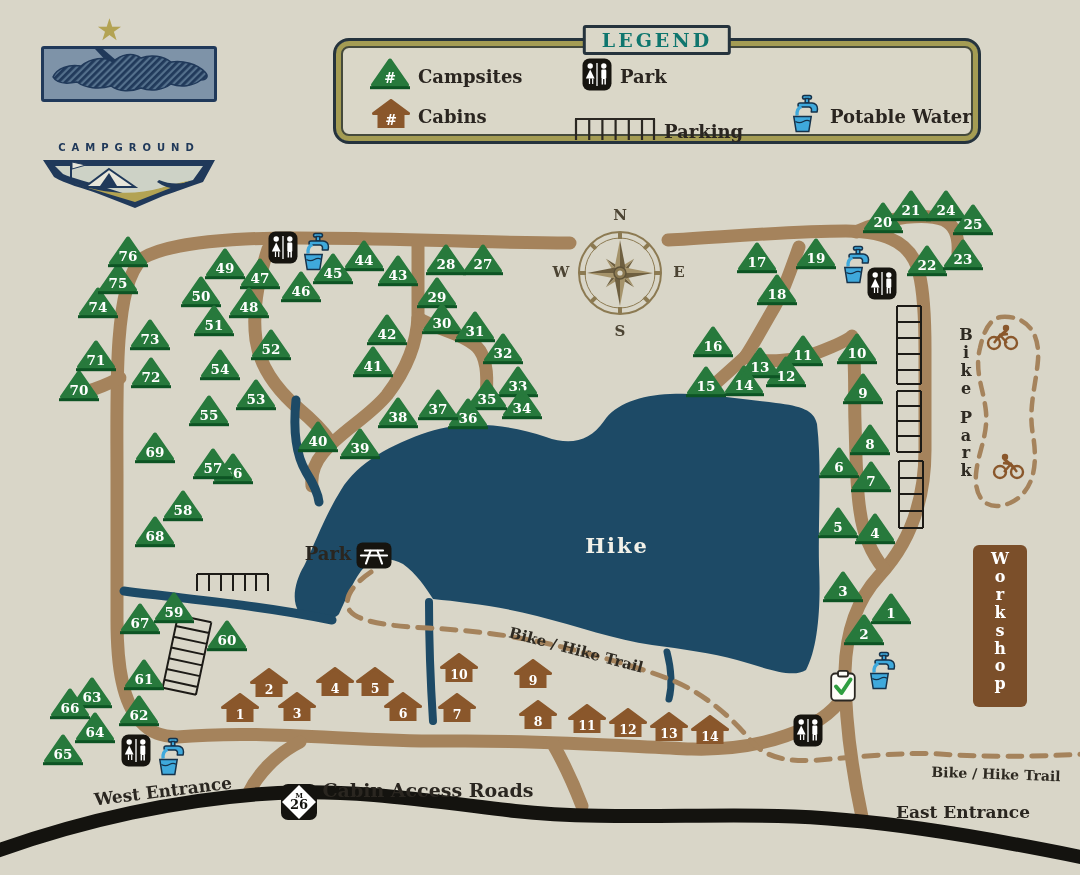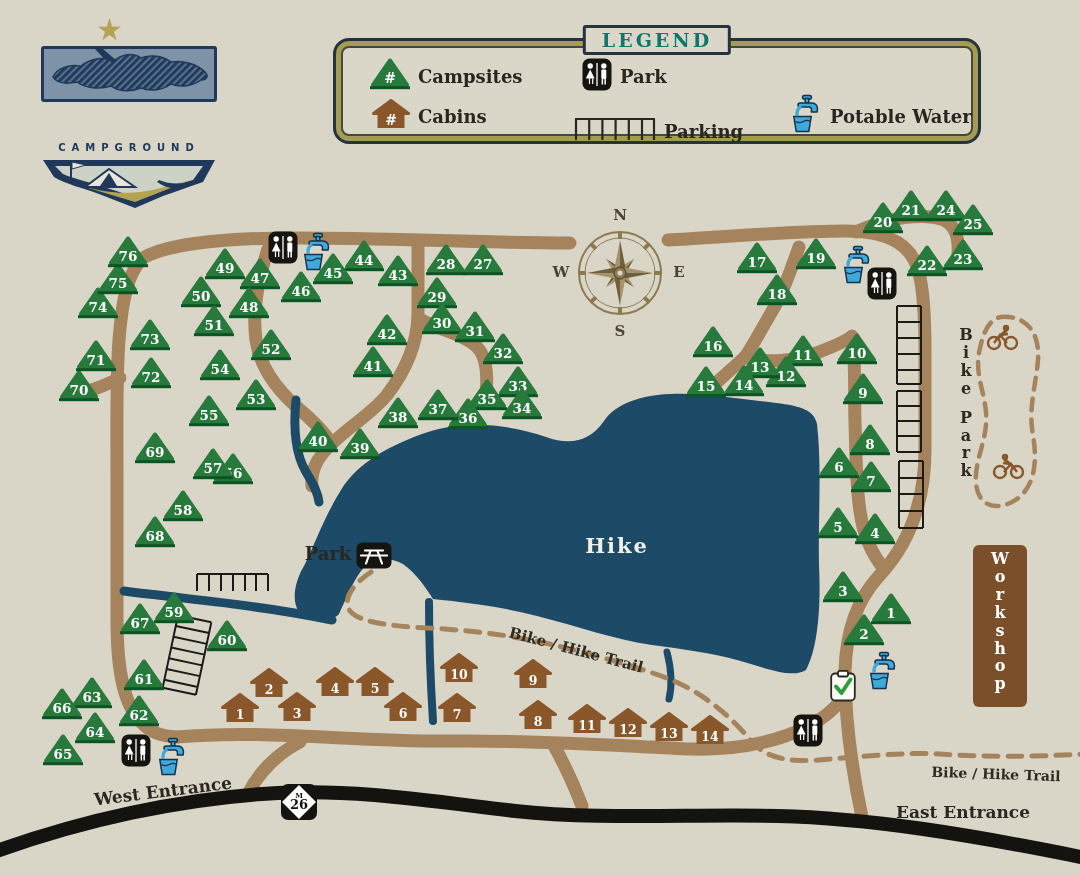--- a/index.html
+++ b/index.html
@@ -491,21 +491,21 @@
       <div class="marker" style="left: 75px; top: 712px;"><svg class="tree-svg" width="40" height="33" viewBox="0 0 40 33">
           <polygon points="20,2.5 37,27 3,27" fill="#27793c" stroke="#27793c" stroke-width="4" stroke-linejoin="round"></polygon>
           <rect x="0" y="28.2" width="40" height="3" fill="#0d5424"></rect>
           <text x="20" y="25">64</text>
         </svg></div>
       <div class="marker" style="left: 43px; top: 734px;"><svg class="tree-svg" width="40" height="33" viewBox="0 0 40 33">
           <polygon points="20,2.5 37,27 3,27" fill="#27793c" stroke="#27793c" stroke-width="4" stroke-linejoin="round"></polygon>
           <rect x="0" y="28.2" width="40" height="3" fill="#0d5424"></rect>
           <text x="20" y="25">65</text>
         </svg></div>
-      <div class="marker" style="left: 42px; top: 688px;"><svg class="tree-svg" width="40" height="33" viewBox="0 0 40 33">
+      <div class="marker" style="left: 50px; top: 688px;"><svg class="tree-svg" width="40" height="33" viewBox="0 0 40 33">
           <polygon points="20,2.5 37,27 3,27" fill="#27793c" stroke="#27793c" stroke-width="4" stroke-linejoin="round"></polygon>
           <rect x="0" y="28.2" width="40" height="3" fill="#0d5424"></rect>
           <text x="20" y="25">66</text>
         </svg></div>
       <div class="marker" style="left: 120px; top: 603px;"><svg class="tree-svg" width="40" height="33" viewBox="0 0 40 33">
           <polygon points="20,2.5 37,27 3,27" fill="#27793c" stroke="#27793c" stroke-width="4" stroke-linejoin="round"></polygon>
           <rect x="0" y="28.2" width="40" height="3" fill="#0d5424"></rect>
           <text x="20" y="25">67</text>
         </svg></div>
       <div class="marker" style="left: 135px; top: 516px;"><svg class="tree-svg" width="40" height="33" viewBox="0 0 40 33">
@@ -728,20 +728,21 @@
             <line x1="14.5" y1="9" x2="10" y2="21.5"></line>
             <line x1="21.5" y1="9" x2="26" y2="21.5"></line>
           </g>
         </svg></div>
     </div>
 
   <div class="label lake-label" style="left:617px;top:545px;">Hike</div>
   <div class="label park-label" style="left:328px;top:553px;">Park</div>
   <div class="label entrance-label" style="left:163px;top:791px;transform:translate(-50%,-50%) rotate(-7deg);">West Entrance</div>
   <div class="label entrance-label" style="left:963px;top:812px;">East Entrance</div>
+  <div class="label entrance-label" style="left:428px;top:790px;font-size:19px;">Cabin Access Roads</div>
   <div class="label trail-label" style="left:576px;top:650px;transform:translate(-50%,-50%) rotate(15deg);">Bike / Hike Trail</div>
   <div class="label trail-label-2" style="left:996px;top:774px;transform:translate(-50%,-50%) rotate(2deg);">Bike / Hike Trail</div>
   <div class="label compass-letter" style="left:620px;top:215px;">N</div>
   <div class="label compass-letter" style="left:679px;top:272px;">E</div>
   <div class="label compass-letter" style="left:620px;top:331px;">S</div>
   <div class="label compass-letter" style="left:561px;top:272px;">W</div>
 
   <div class="vstack" id="bikepark-text">
       <div class="vchar">B</div>
       <div class="vchar">i</div>

